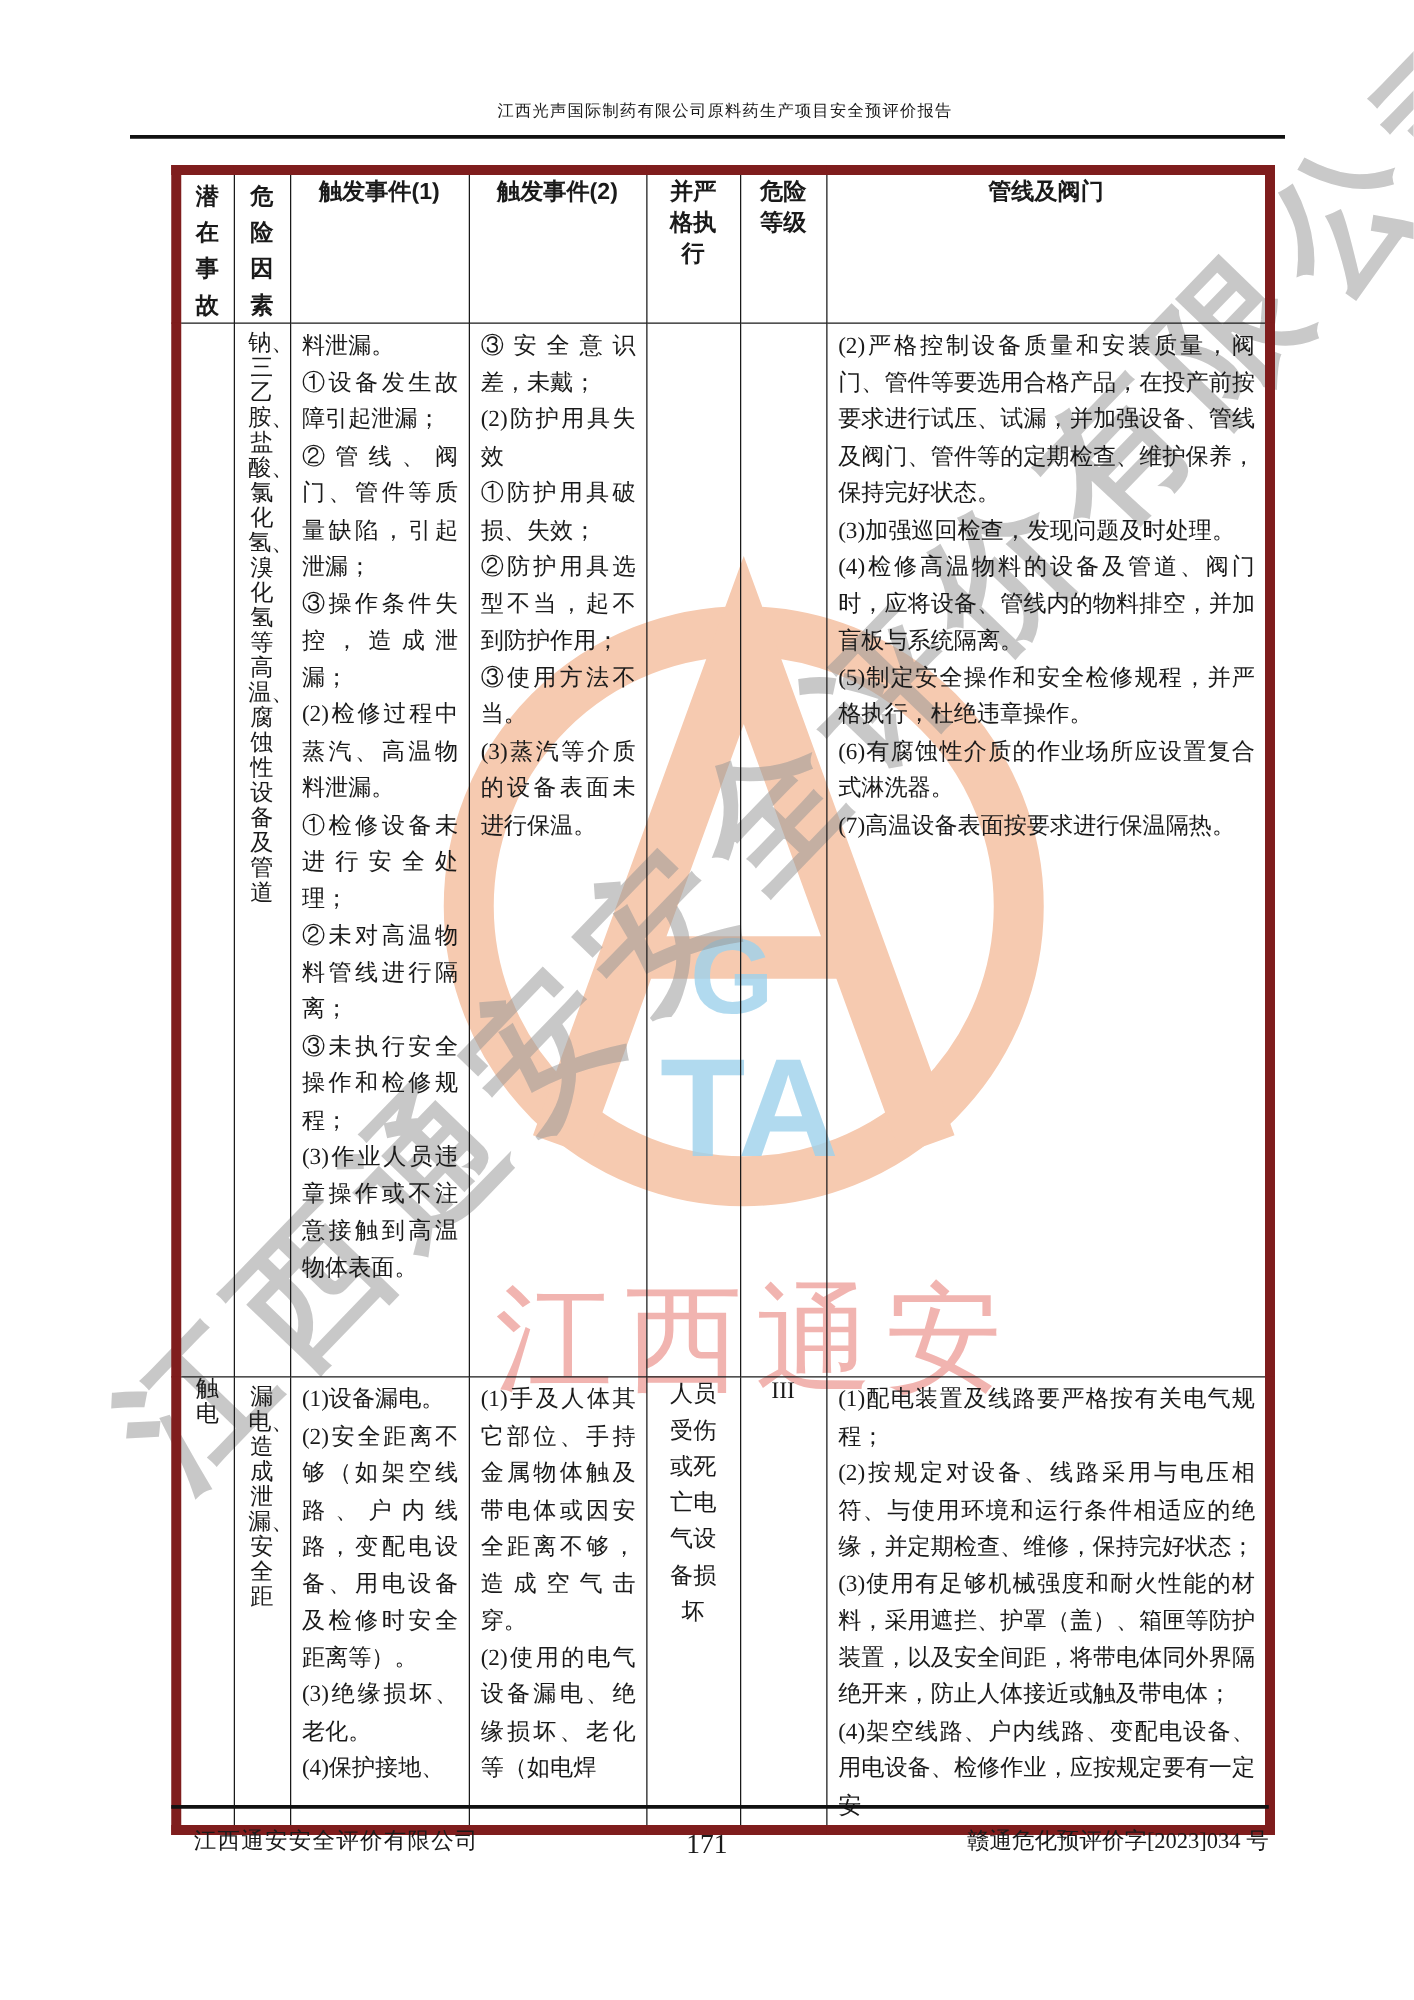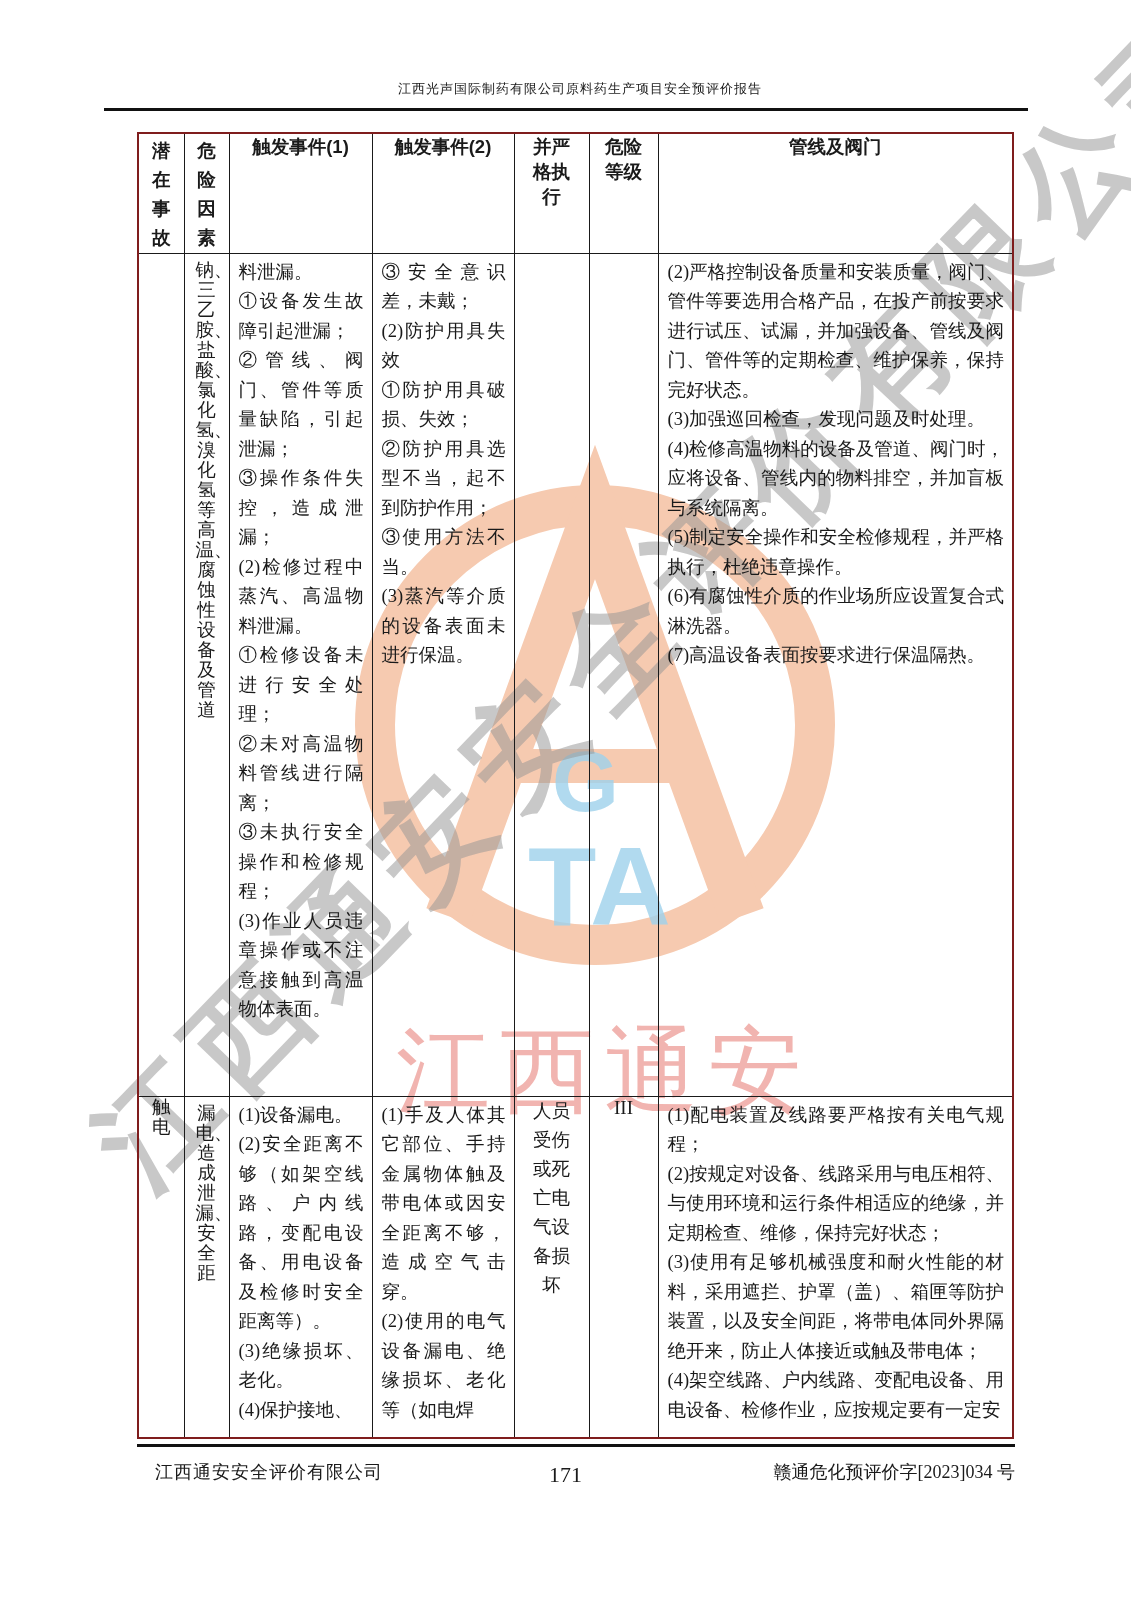--- a/index.html
+++ b/index.html
@@ -36,21 +36,21 @@
   .title-rule{position:absolute;left:104px;top:108px;width:924px;height:3px;background:#111;}
   
   table.main{
     position:absolute;left:137px;top:132px;width:875px;
     border-collapse:collapse;table-layout:fixed;
     font-size:18.5px;
   }
   table.main td,table.main th{
     border:1px solid #1a1a1a;padding:0;vertical-align:top;font-weight:normal;
   }
-  table.main{border:2px solid #7f1d1d;}
+  table.main{border:8px solid #7f1d1d;}
   tr.head-row{height:120px;}
   tr.row1{height:843px;}
   tr.row2{height:342px;}
   th .hhead{
     display:flex;align-items:center;justify-content:center;height:100%;
     font-family:"Liberation Sans","DejaVu Sans",sans-serif;font-weight:700;font-size:18.5px;
   }
   .vtext{
     margin:0 auto;width:22px;word-break:break-all;text-align:center;
     line-height:20px;padding-top:6px;

